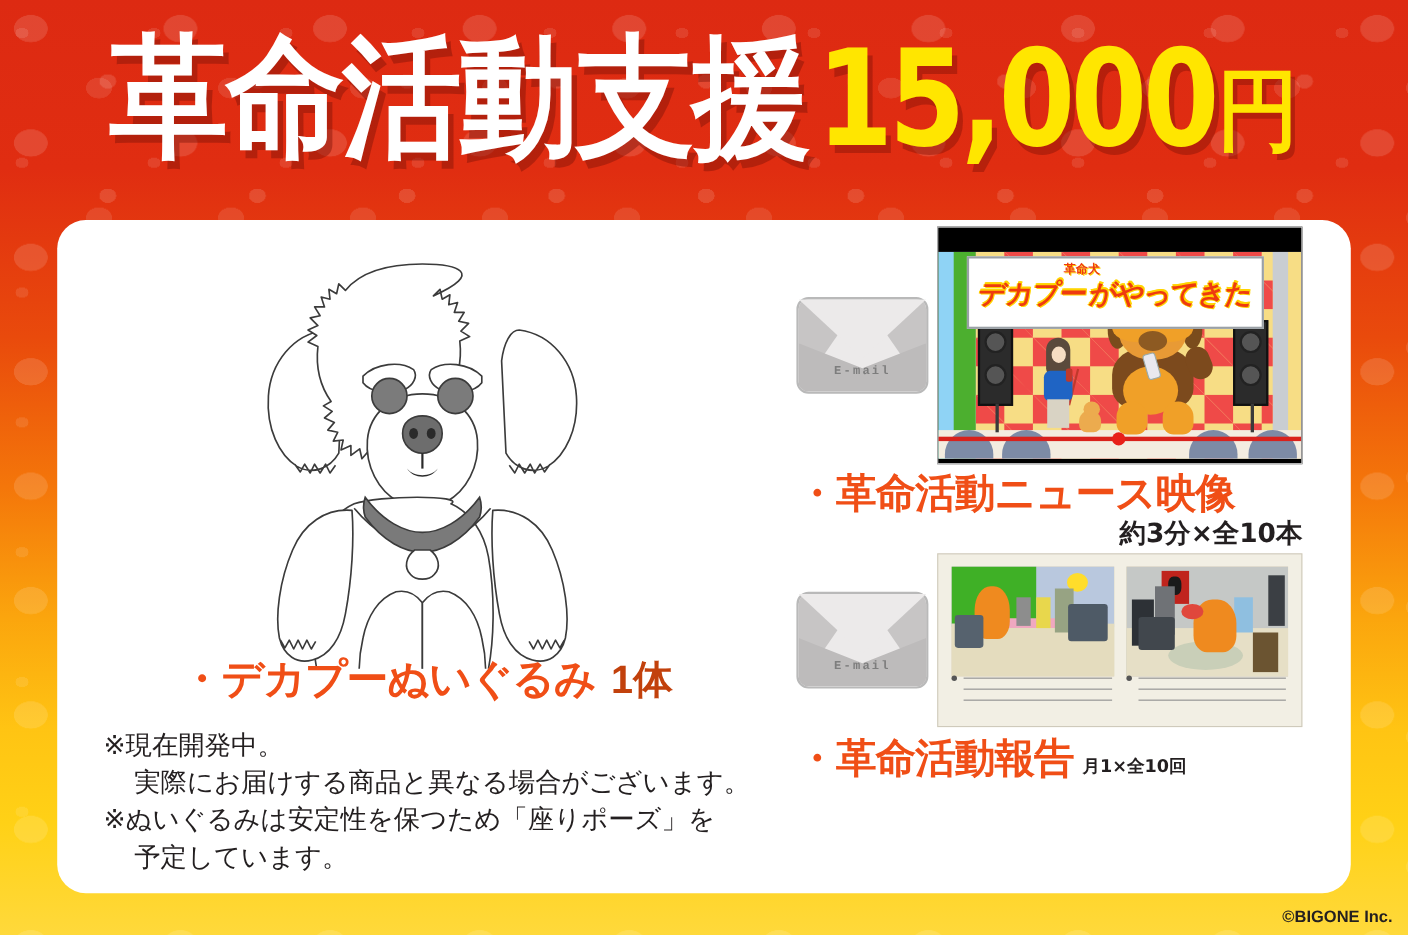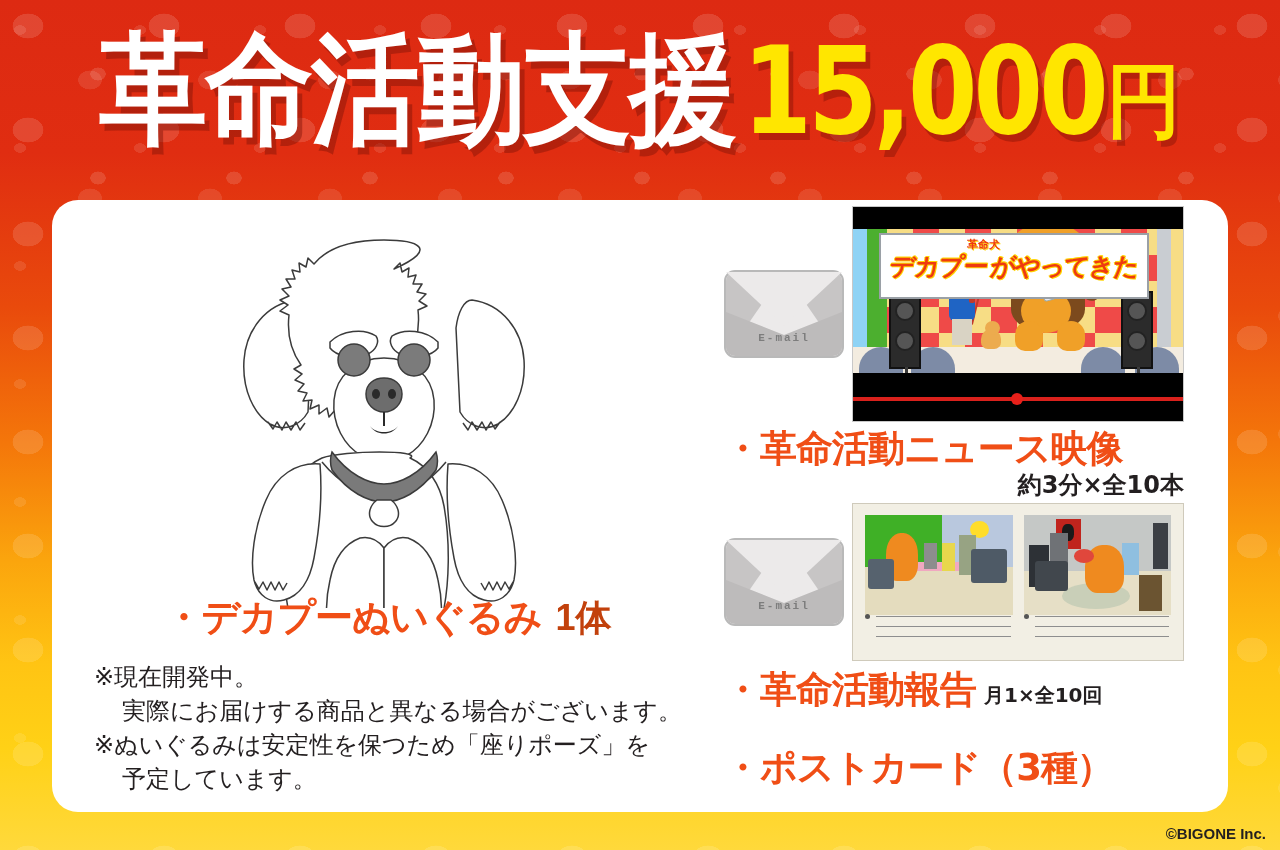--- a/index.html
+++ b/index.html
@@ -183,21 +183,21 @@
   .video{
     position:relative;
     width:332px; height:216px;
     margin-left:8px;
     background:#000;
     border:1px solid #c8c8c8;
     flex:0 0 auto;
     overflow:hidden;
   }
   .video-screen{
-    position:absolute; left:0; top:22px; width:100%; height:144px;
+    position:absolute; left:0; top:22px; width:100%; height:188px;
     overflow:hidden;
     background:#b9c7e0;
   }
   .vs-wallL{ position:absolute; left:0; top:0; width:34px; height:100%; background:#4caf2f; }
   .vs-wallL2{ position:absolute; left:0; top:0; width:14px; height:100%; background:#8fd3f5; }
   .vs-check{
     position:absolute; left:34px; top:0; right:26px; height:100%;
     background-image:
       linear-gradient(45deg,#ef4a48 25%, transparent 25%, transparent 75%, #ef4a48 75%),
       linear-gradient(45deg,#ef4a48 25%, transparent 25%, transparent 75%, #ef4a48 75%);
@@ -319,21 +319,21 @@
     font-family:"DejaVu Sans", sans-serif;
     font-weight:700;
     font-size:37px;
     line-height:1.05;
     letter-spacing:-1px;
   }
   .reward-sub{
     color:#231f20;
     font-family:"DejaVu Sans", sans-serif;
     font-weight:700;
-    font-size:20px;
+    font-size:16px;
     line-height:1;
   }
   .sub-right{
     text-align:right;
     color:#231f20;
     font-family:"DejaVu Sans", sans-serif;
     font-weight:700;
     font-size:24px;
     line-height:1;
   }
@@ -584,22 +584,17 @@
             </div>
           </div>
         </div>
 
         <div class="reward-title-row" style="margin-top:10px;">
           <div class="reward-title">・革命活動報告</div>
           <div class="reward-sub">月1×全10回</div>
         </div>
       </div>
 
-      <div class="reward-block" style="top:549px;">
-        <div class="reward-title-row">
-          <div class="reward-title">・ポストカード（3種）</div>
-        </div>
-      </div>
     </div>
   </div>
 
   <div id="copyright">©BIGONE Inc.</div>
 </div>
 
 </body></html>

